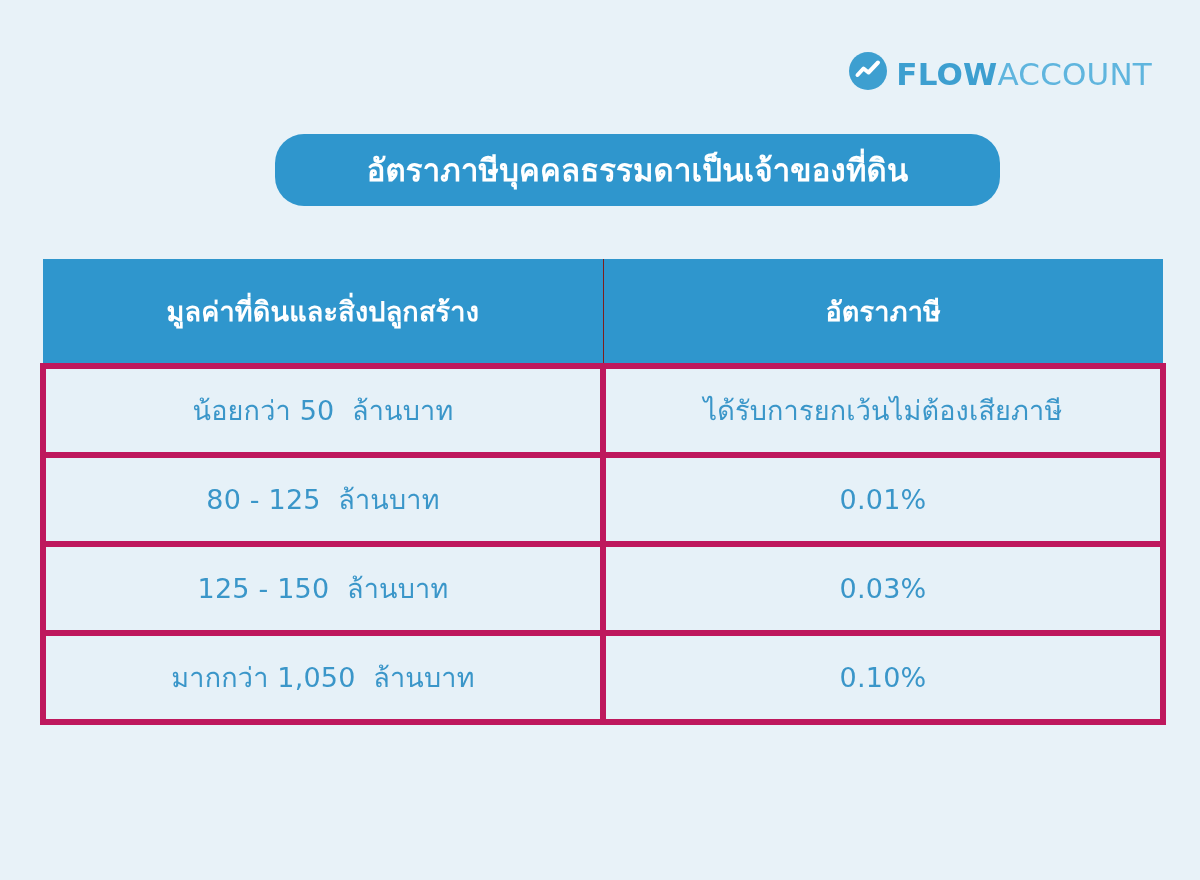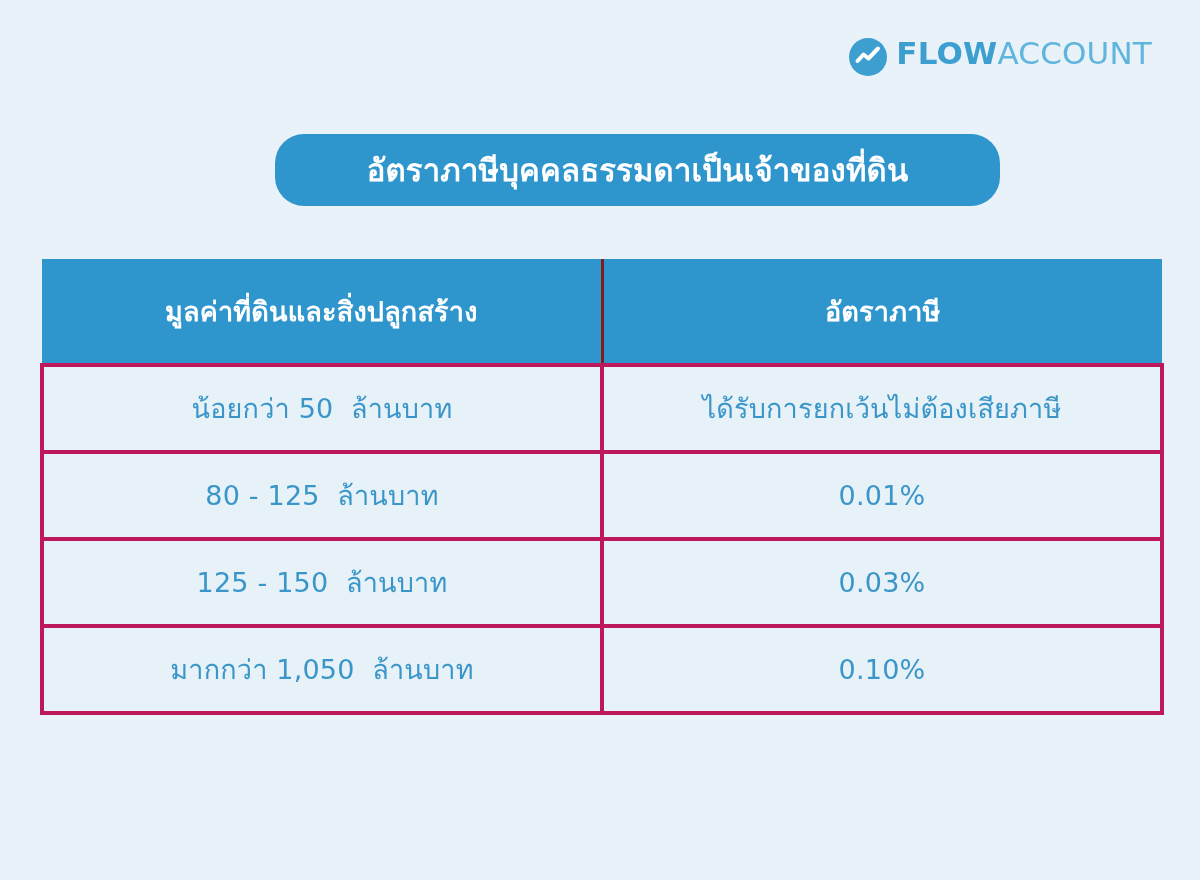--- a/index.html
+++ b/index.html
@@ -12,24 +12,24 @@
     height: 880px;
     background: #e8f2f8;
     font-family: "DejaVu Sans", "Liberation Sans", sans-serif;
     overflow: hidden;
     position: relative;
   }
 
   
   .brand {
     position: absolute;
-    top: 38px;
+    top: 46px;
     right: 48px;
     display: flex;
-    align-items: flex-start;
+    align-items: flex-end;
     gap: 9px;
     height: 44px;
   }
   .brand-mark {
     width: 38px;
     height: 38px;
     flex: 0 0 38px;
     display: block;
   }
   .brand-text {
@@ -88,33 +88,33 @@
     font-size: 27px;
     font-weight: 700;
     height: 74px;
     text-align: center;
     vertical-align: middle;
     padding: 15px;
     border: none;
     letter-spacing: 0.2px;
   }
   .tax-table thead th.col-sep {
-    border-left: 3px solid #7f1d1d;
+    border-left: 1px solid #7f1d1d;
   }
 
   .tax-table tbody td {
     background: #e6f1f8;
     color: #3a96c9;
     font-size: 27px;
     font-weight: 400;
     height: 83px;
     text-align: center;
     vertical-align: middle;
     padding: 0;
-    border: 4px solid #be185d;
+    border: 6px solid #be185d;
     white-space: pre;
     letter-spacing: 0.2px;
   }
 </style>
 </head>
 <body>
 
 <div class="brand">
   <svg class="brand-mark" viewBox="0 0 38 38">
     <circle cx="19" cy="19" r="19" fill="#3d9fd0"></circle>

